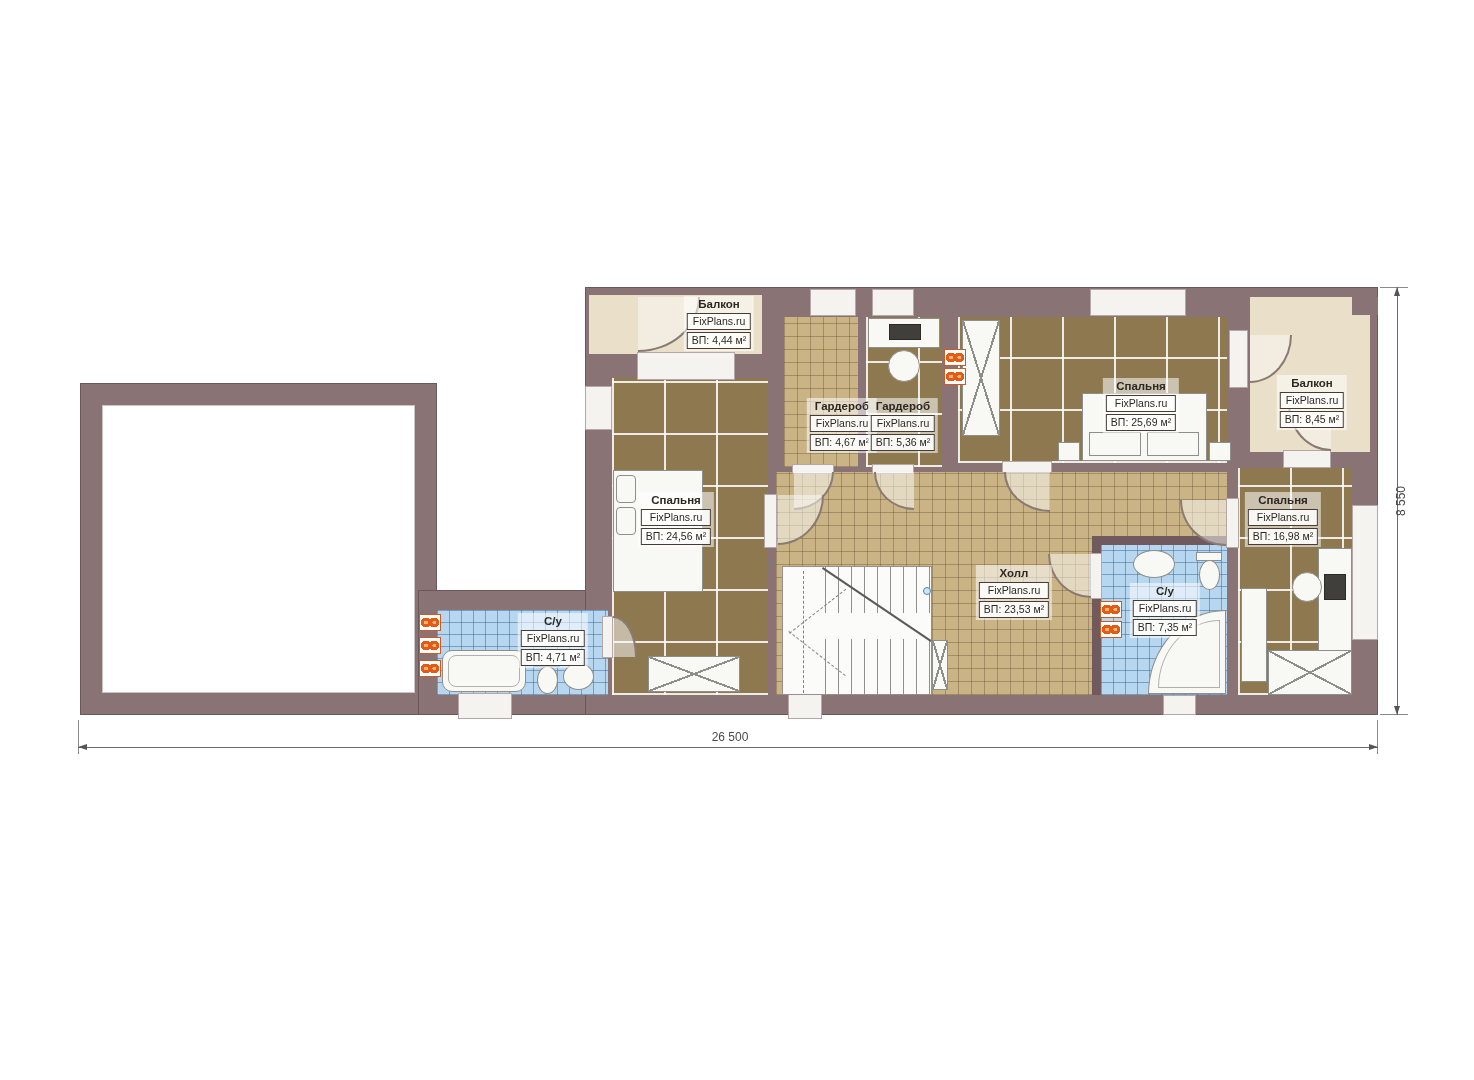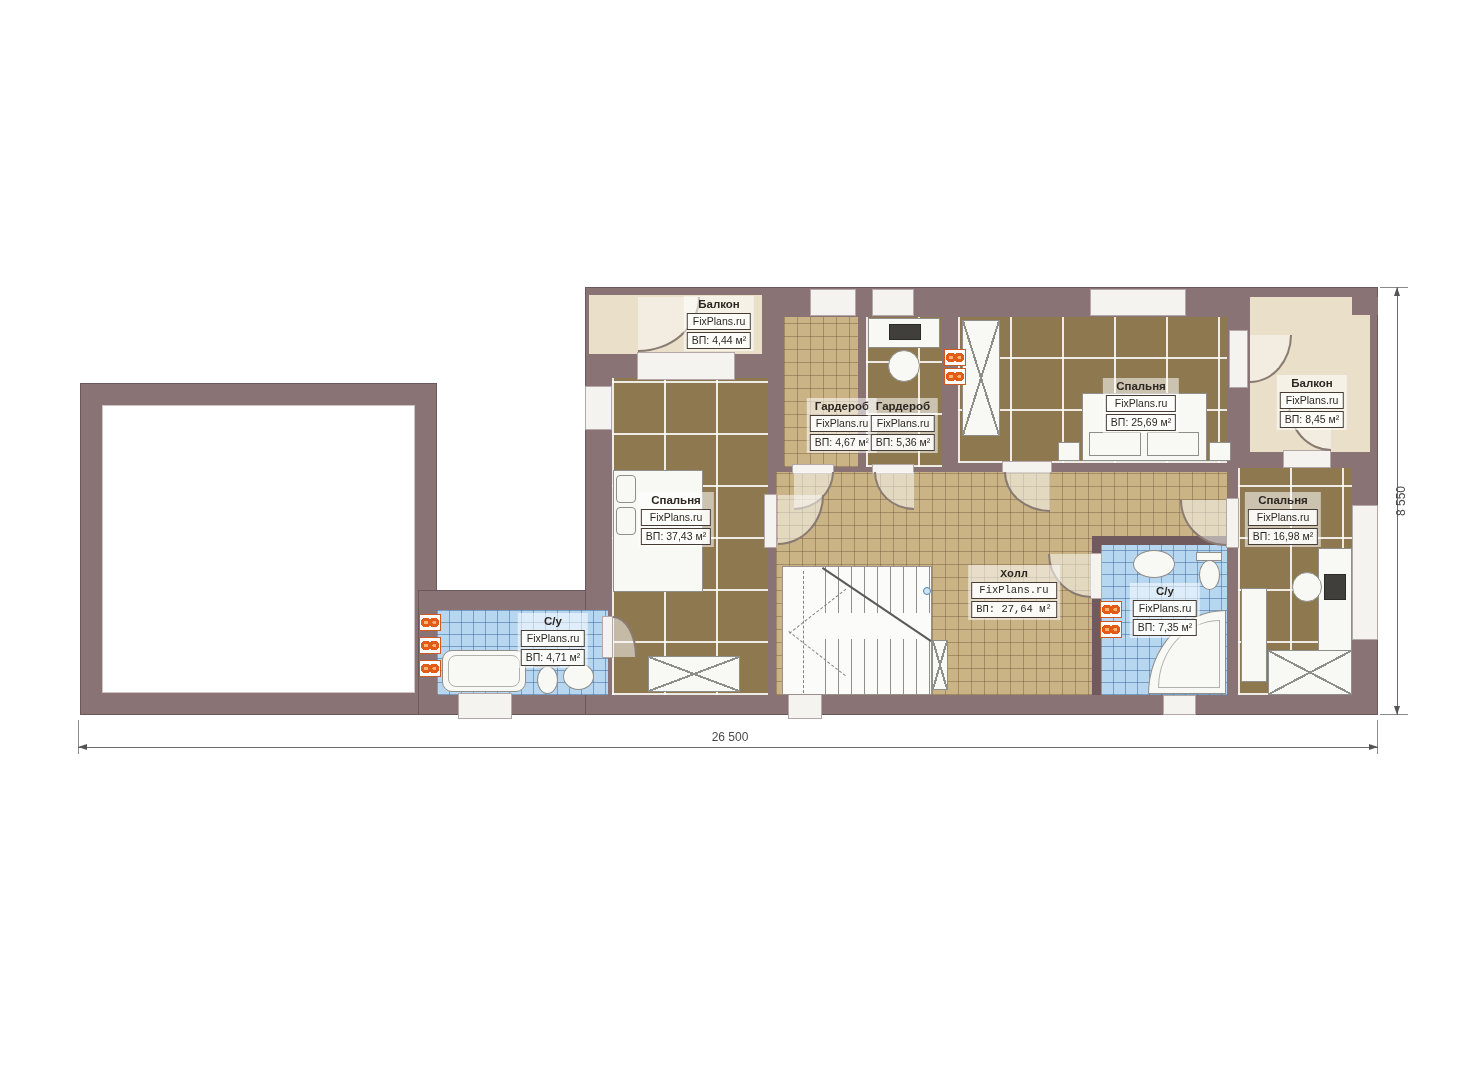--- a/index.html
+++ b/index.html
@@ -186,26 +186,26 @@
     <div class="rl-box">ВП: 25,69 м²</div>
   </div>
   <div class="room-label" style="left:1312px;top:375px;">
     <div class="rl-name">Балкон</div>
     <div class="rl-box">FixPlans.ru</div>
     <div class="rl-box">ВП: 8,45 м²</div>
   </div>
   <div class="room-label" style="left:676px;top:492px;">
     <div class="rl-name">Спальня</div>
     <div class="rl-box">FixPlans.ru</div>
-    <div class="rl-box">ВП: 37,43 м²</div>
-  </div>
-  <div class="room-label" style="left:1014px;top:565px;font-family:Liberation Mono, monospace;">
+    <div class="rl-box">ВП: 24,56 м²</div>
+  </div>
+  <div class="room-label" style="left:1014px;top:565px;">
     <div class="rl-name">Холл</div>
     <div class="rl-box">FixPlans.ru</div>
-    <div class="rl-box">ВП: 27,64 м²</div>
+    <div class="rl-box">ВП: 23,53 м²</div>
   </div>
   <div class="room-label" style="left:1165px;top:583px;">
     <div class="rl-name">С/у</div>
     <div class="rl-box">FixPlans.ru</div>
     <div class="rl-box">ВП: 7,35 м²</div>
   </div>
   <div class="room-label" style="left:1283px;top:492px;">
     <div class="rl-name">Спальня</div>
     <div class="rl-box">FixPlans.ru</div>
     <div class="rl-box">ВП: 16,98 м²</div>

